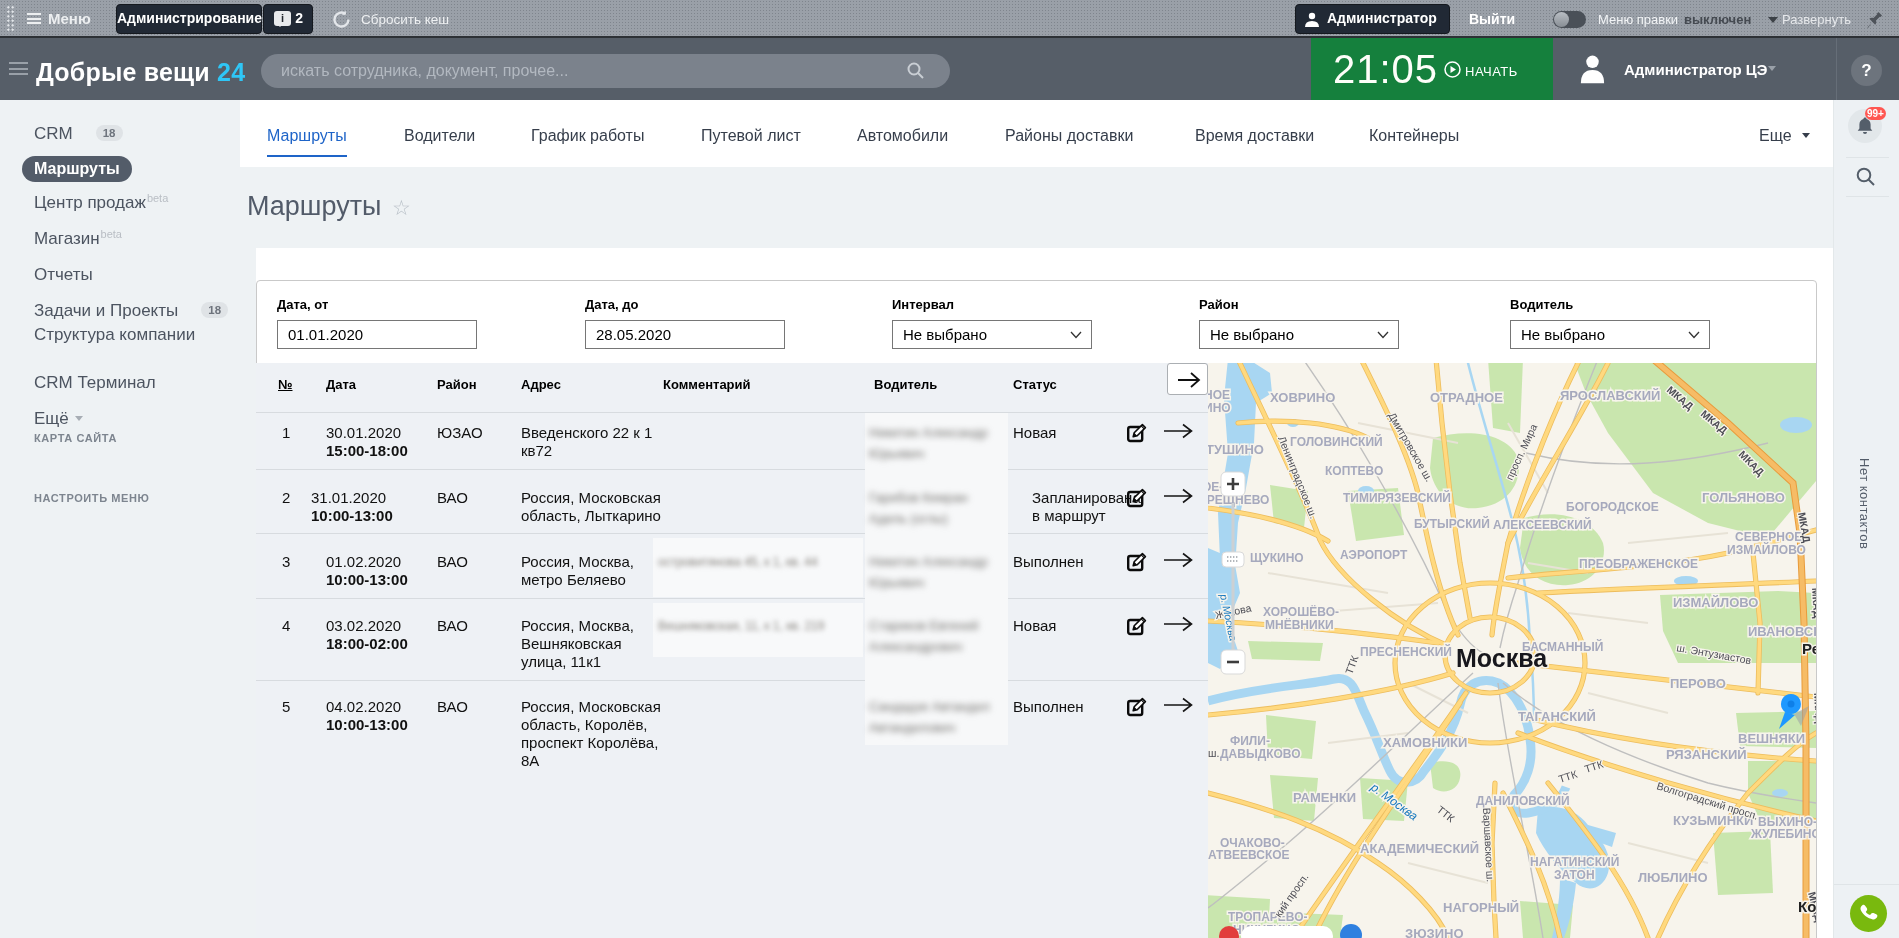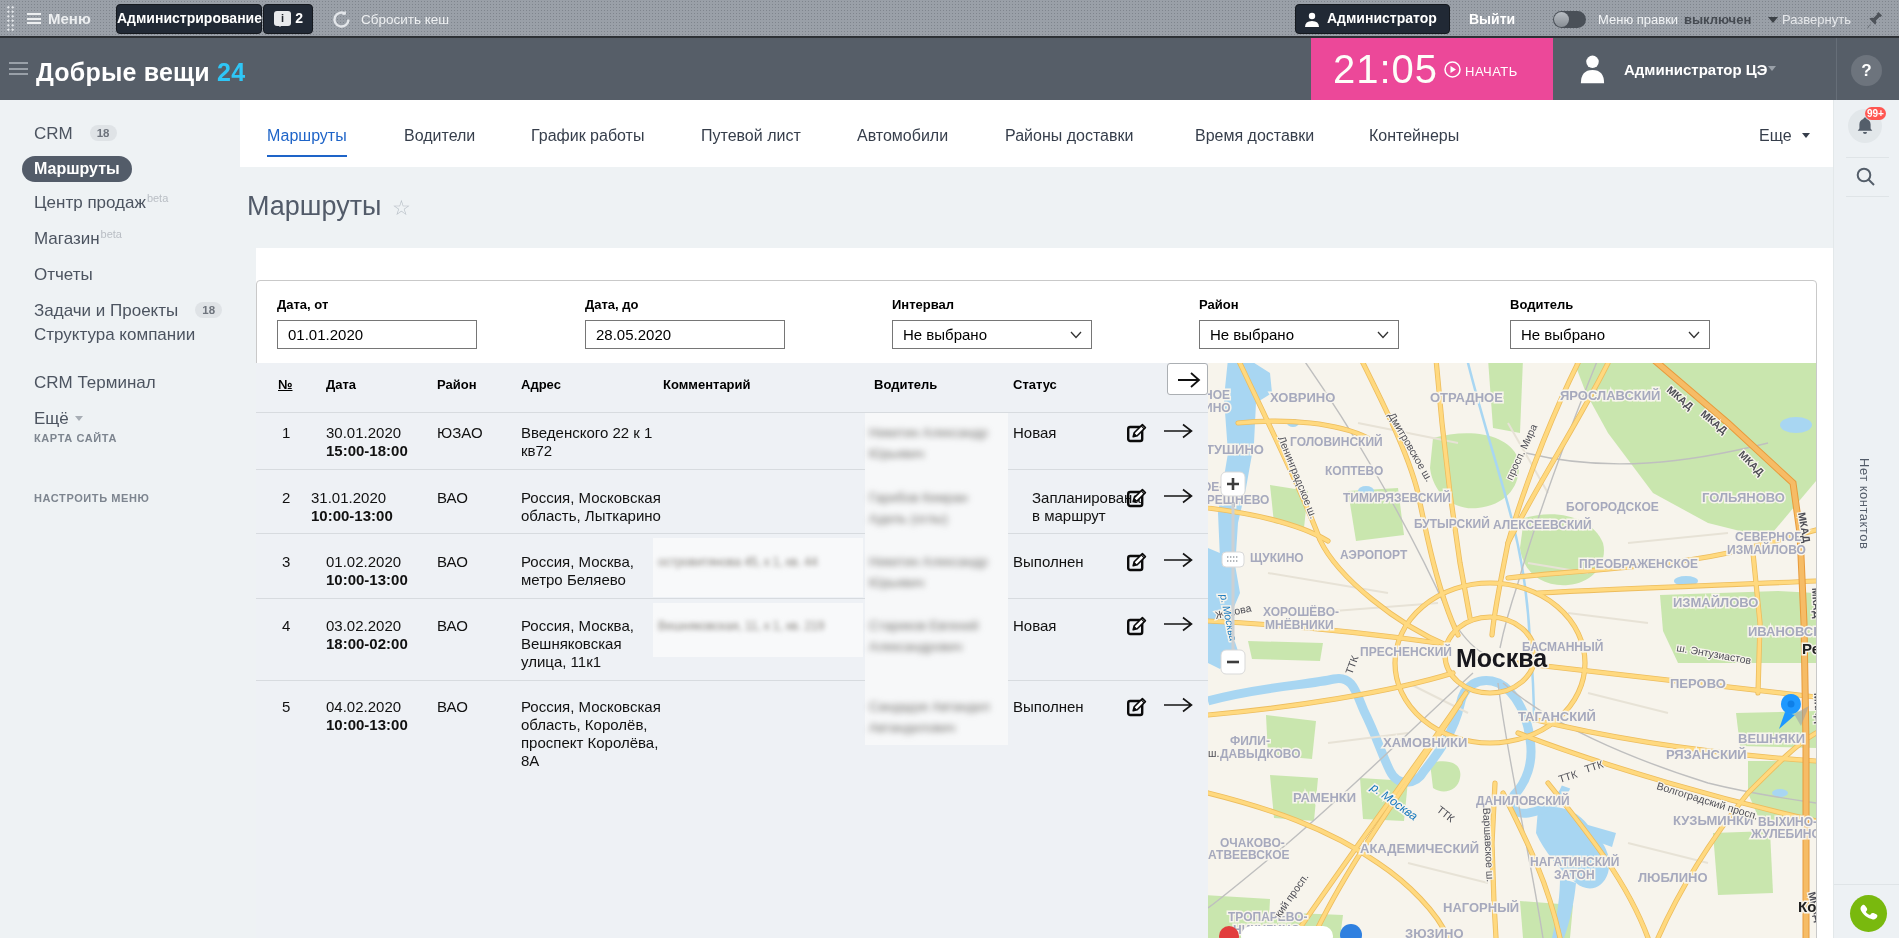--- a/index.html
+++ b/index.html
@@ -25,21 +25,21 @@
 #razvchev{position:absolute;left:1768px;top:17px;width:0;height:0;border:5px solid transparent;border-top:6px solid #3c4147}
 
 
 #header{position:absolute;left:0;top:38px;width:1899px;height:62px;background:#565e68}
 #hamb{position:absolute;left:9px;top:24px;width:19px;height:13px;border-top:2px solid #99a0a8;border-bottom:2px solid #99a0a8}
 #hamb:before{content:"";position:absolute;left:0;top:3.5px;width:19px;height:2px;background:#99a0a8}
 #logo{position:absolute;left:36px;top:20px;font-size:25px;font-weight:bold;color:#fff;letter-spacing:.2px}
 #logo b{color:#2fc6f6}
 #search{position:absolute;left:261px;top:16px;width:689px;height:34px;background:#7b828c;border-radius:17px;color:#b2b8c0;font-size:16px;line-height:34px;padding-left:20px}
 #search svg{position:absolute;right:26px;top:8px}
-#timer{position:absolute;left:1311px;top:0;width:242px;height:64px;background:#ec4899;color:#fff}
+#timer{position:absolute;left:1311px;top:0;width:242px;height:64px;background:#15803d;color:#fff}
 #timer .tm{position:absolute;left:22px;top:9px;font-size:40px;font-weight:normal;color:#fdfef9;letter-spacing:1px}
 #timer .st{position:absolute;left:154px;top:26px;font-size:13px;color:#fff;letter-spacing:.5px}
 #avatar{position:absolute;left:1580px;top:16px}
 #uname{position:absolute;left:1624px;top:23px;font-size:15px;font-weight:bold;color:#fff}
 #uchev{position:absolute;left:1768px;top:28px;width:0;height:0;border:4px solid transparent;border-top:5px solid #99a0a8}
 #railtop{position:absolute;left:1836px;top:0;width:63px;height:62px;background:#565e68;border-left:1px solid #666e78}
 #qm{position:absolute;left:14px;top:17px;width:31px;height:31px;border-radius:50%;background:#6d747d;color:#fff;font-weight:bold;font-size:17px;text-align:center;line-height:31px}
 </style></head>
 <body>
 <div id="app">
@@ -66,20 +66,24 @@
   <div class="dotsep" style="left:1756px"></div>
   <div id="razvchev"></div>
       <div id="razv">Развернуть</div>
   <svg id="pinsvg" style="position:absolute;left:1866px;top:9px" width="18" height="20" viewBox="0 0 18 20">
         <path d="M10.5 1 L16 6.5 L14.5 8 L13.8 7.8 L10 11.5 C10.5 13 10.3 14.6 9.2 15.7 L6.2 12.7 L2 19 L1.5 18.5 L6.3 12.8 L3.3 9.8 C4.4 8.7 6 8.5 7.5 9 L11.2 5.2 L11 4.5 L12.5 3 Z" fill="#4e535a"></path>
       </svg>
 </div>
 <div id="header">
   <div id="hamb"></div>
   <div id="logo">Добрые вещи <b>24</b></div>
+  <div id="search">искать сотрудника, документ, прочее...<svg width="17" height="17" viewBox="0 0 17 17">
+          <circle cx="7" cy="7" r="5.5" fill="none" stroke="#c9ced4" stroke-width="2"></circle>
+          <line x1="11" y1="11" x2="16" y2="16" stroke="#c9ced4" stroke-width="2"></line>
+        </svg></div>
   <div id="timer">
         <span class="tm">21:05</span>
         <svg style="position:absolute;left:133px;top:23px" width="17" height="17" viewBox="0 0 17 17">
           <circle cx="8.5" cy="8.5" r="7.5" fill="none" stroke="#fff" stroke-width="1.5"></circle>
           <path d="M6.5 5 L12 8.5 L6.5 12 Z" fill="#fff"></path>
         </svg>
         <span class="st">НАЧАТЬ</span>
       </div>
   <div id="avatar"><svg width="25" height="30" viewBox="0 0 28 32">
           <circle cx="14" cy="8" r="7" fill="#fff"></circle>
@@ -89,21 +93,21 @@
   <div id="uchev"></div>
   <div id="railtop">
         <div id="qm">?</div>
       </div>
 </div>
 
 <style>
 
 #sidebar{position:absolute;left:0;top:100px;width:240px;height:838px;background:#eef2f4}
 .mi{position:absolute;left:34px;font-size:17px;color:#4c5460;white-space:nowrap}
-.badge{display:inline-block;margin-left:17px;background:#dfe3e6;color:#6e747d;font-size:11.5px;font-weight:bold;border-radius:9px;padding:2px 7px;position:relative;top:-2px}
+.badge{display:inline-block;margin-left:23px;background:#dfe3e6;color:#6e747d;font-size:11.5px;font-weight:bold;border-radius:9px;padding:2px 7px;position:relative;top:-2px}
 .beta{font-size:11px;color:#b9bec4;position:relative;top:-6px;margin-left:1px}
 #selpill{position:absolute;left:22px;top:56px;height:26px;background:#535c69;border-radius:14px;color:#fff;font-weight:bold;font-size:16px;line-height:26px;padding:0 12px}
 .mism{position:absolute;left:34px;font-size:11px;font-weight:bold;color:#7d858f;letter-spacing:.6px}
 .echev{display:inline-block;width:0;height:0;border:4px solid transparent;border-top:5px solid #a7adb4;margin-left:6px;position:relative;top:1px}
 
 #tabs{position:absolute;left:240px;top:100px;width:1593px;height:67px;background:#fff}
 .tab{position:absolute;top:27px;font-size:16px;color:#363e4b;white-space:nowrap}
 .tab.act{color:#1e64c8;border-bottom:2px solid #1e64c8;padding-bottom:10px}
 
 #ptitle{position:absolute;left:247px;top:191px;font-size:27px;color:#525b69}

